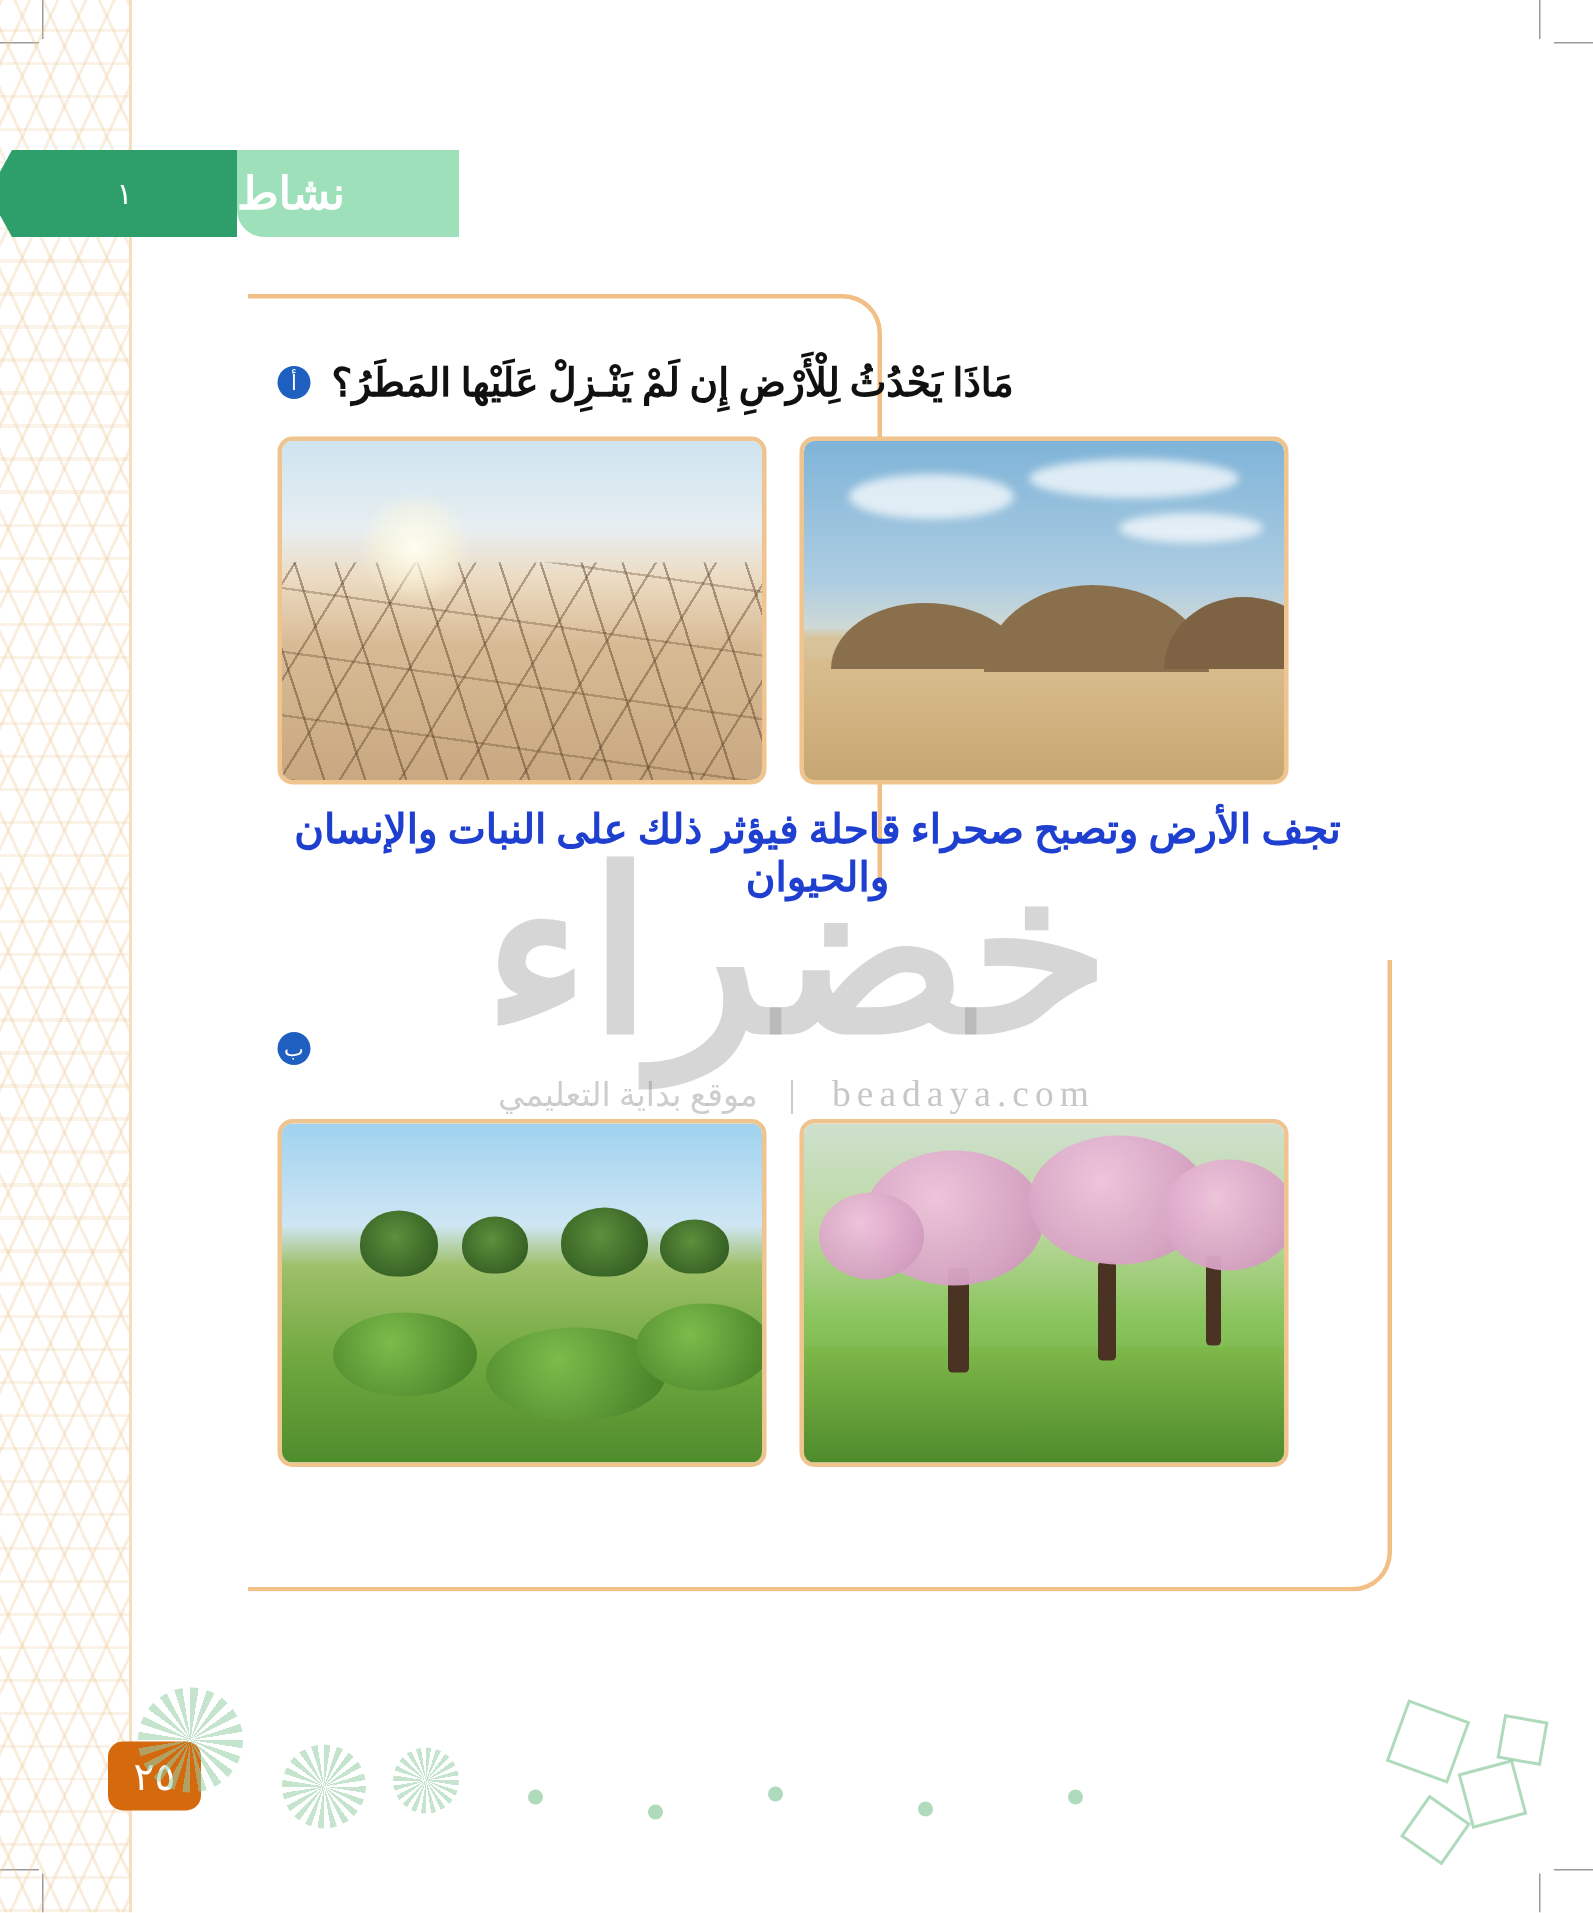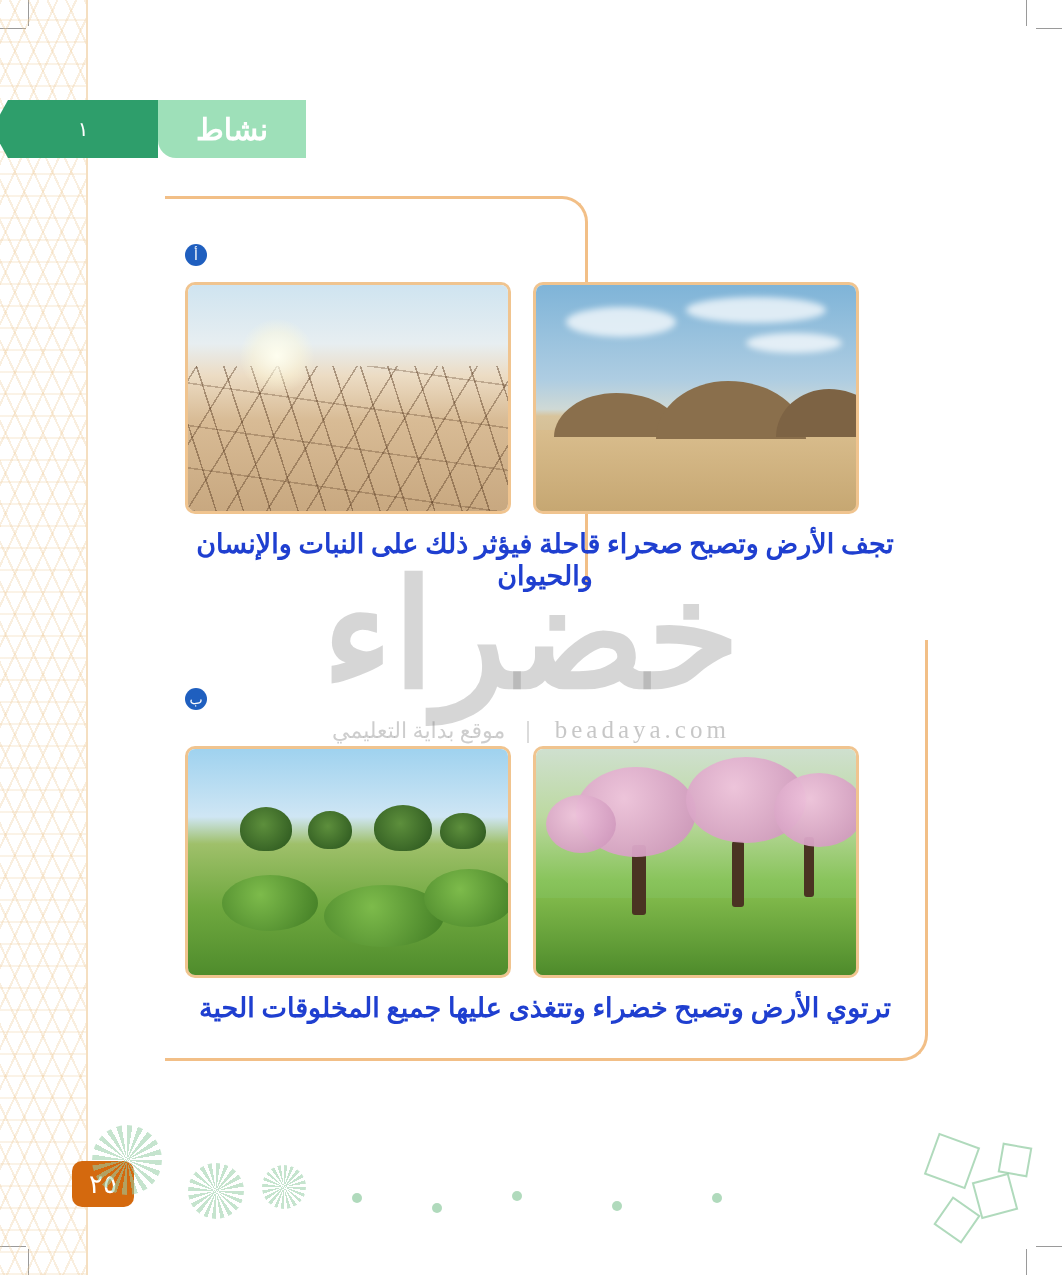--- a/index.html
+++ b/index.html
@@ -74,21 +74,21 @@
     border-top: 29px solid transparent;
     border-bottom: 29px solid transparent;
     border-right: 16px solid #2e9e6b;
   }
   .activity-label {
     width: 148px;
     background: #9ee0b9;
     color: #ffffff;
     display: flex;
     align-items: center;
-    justify-content: center;
+    justify-content: flex-end;
     font-size: 30px;
     font-weight: bold;
     font-family: "Liberation Sans", sans-serif;
     border-radius: 0 0 0 18px;
     letter-spacing: 2px;
   }
 
   
   .watermark {
     position: absolute;
@@ -341,20 +341,21 @@
     <span class="wm-sub">موقع بداية التعليمي</span>
   </div>
 </div>
 
 <div class="qframe-top" style="left:165px; top:196px; width:420px; height:390px;"></div>
 <div class="qblock" style="left:185px; top:236px; width:700px;">
   <div class="q-row" style="flex-direction:row-reverse; justify-content:flex-start;">
     <div class="bullet">
       <span>أ</span>
     </div>
+    <div class="q-text" style="max-width:630px;">مَاذَا يَحْدُثُ لِلْأَرْضِ إِن لَمْ يَنْـزِلْ عَلَيْها المَطَرُ؟</div>
   </div>
 
   <div class="photo-row" style="flex-direction:row-reverse; justify-content:flex-start; margin-right:26px;">
     <div class="photo">
       <div class="img-cracked">
         <div class="sun"></div>
       </div>
     </div>
     <div class="photo">
       <div class="img-dunes">
@@ -399,21 +400,20 @@
         <div class="trunk" style="left:196px; top:92px; width:12px; height:66px;"></div>
         <div class="trunk" style="left:268px; top:88px; width:10px; height:60px;"></div>
         <div class="blossom" style="left:40px; top:18px; width:120px; height:90px;"></div>
         <div class="blossom" style="left:150px; top:8px; width:120px; height:86px;"></div>
         <div class="blossom" style="left:238px; top:24px; width:90px; height:74px;"></div>
         <div class="blossom" style="left:10px; top:46px; width:70px; height:58px;"></div>
       </div>
     </div>
   </div>
 
-  <div class="answer" style="width:700px; margin-right:-10px;">ترتوي الأرض وتصبح خضراء وتتغذى  عليها جميع المخلوقات الحية</div>
 </div>
 
 <div class="page-number" style="right:auto; left:72px;">
   <span>٢٥</span>
 </div>
 <div class="rosette" style="left:92px; bottom:80px; width:70px; height:70px;"></div>
 <div class="rosette" style="left:188px; bottom:56px; width:56px; height:56px;"></div>
 <div class="rosette" style="left:262px; bottom:66px; width:44px; height:44px;"></div>
 <div class="dot-sm" style="left:352px; bottom:72px;"></div>
 <div class="dot-sm" style="left:432px; bottom:62px;"></div>

